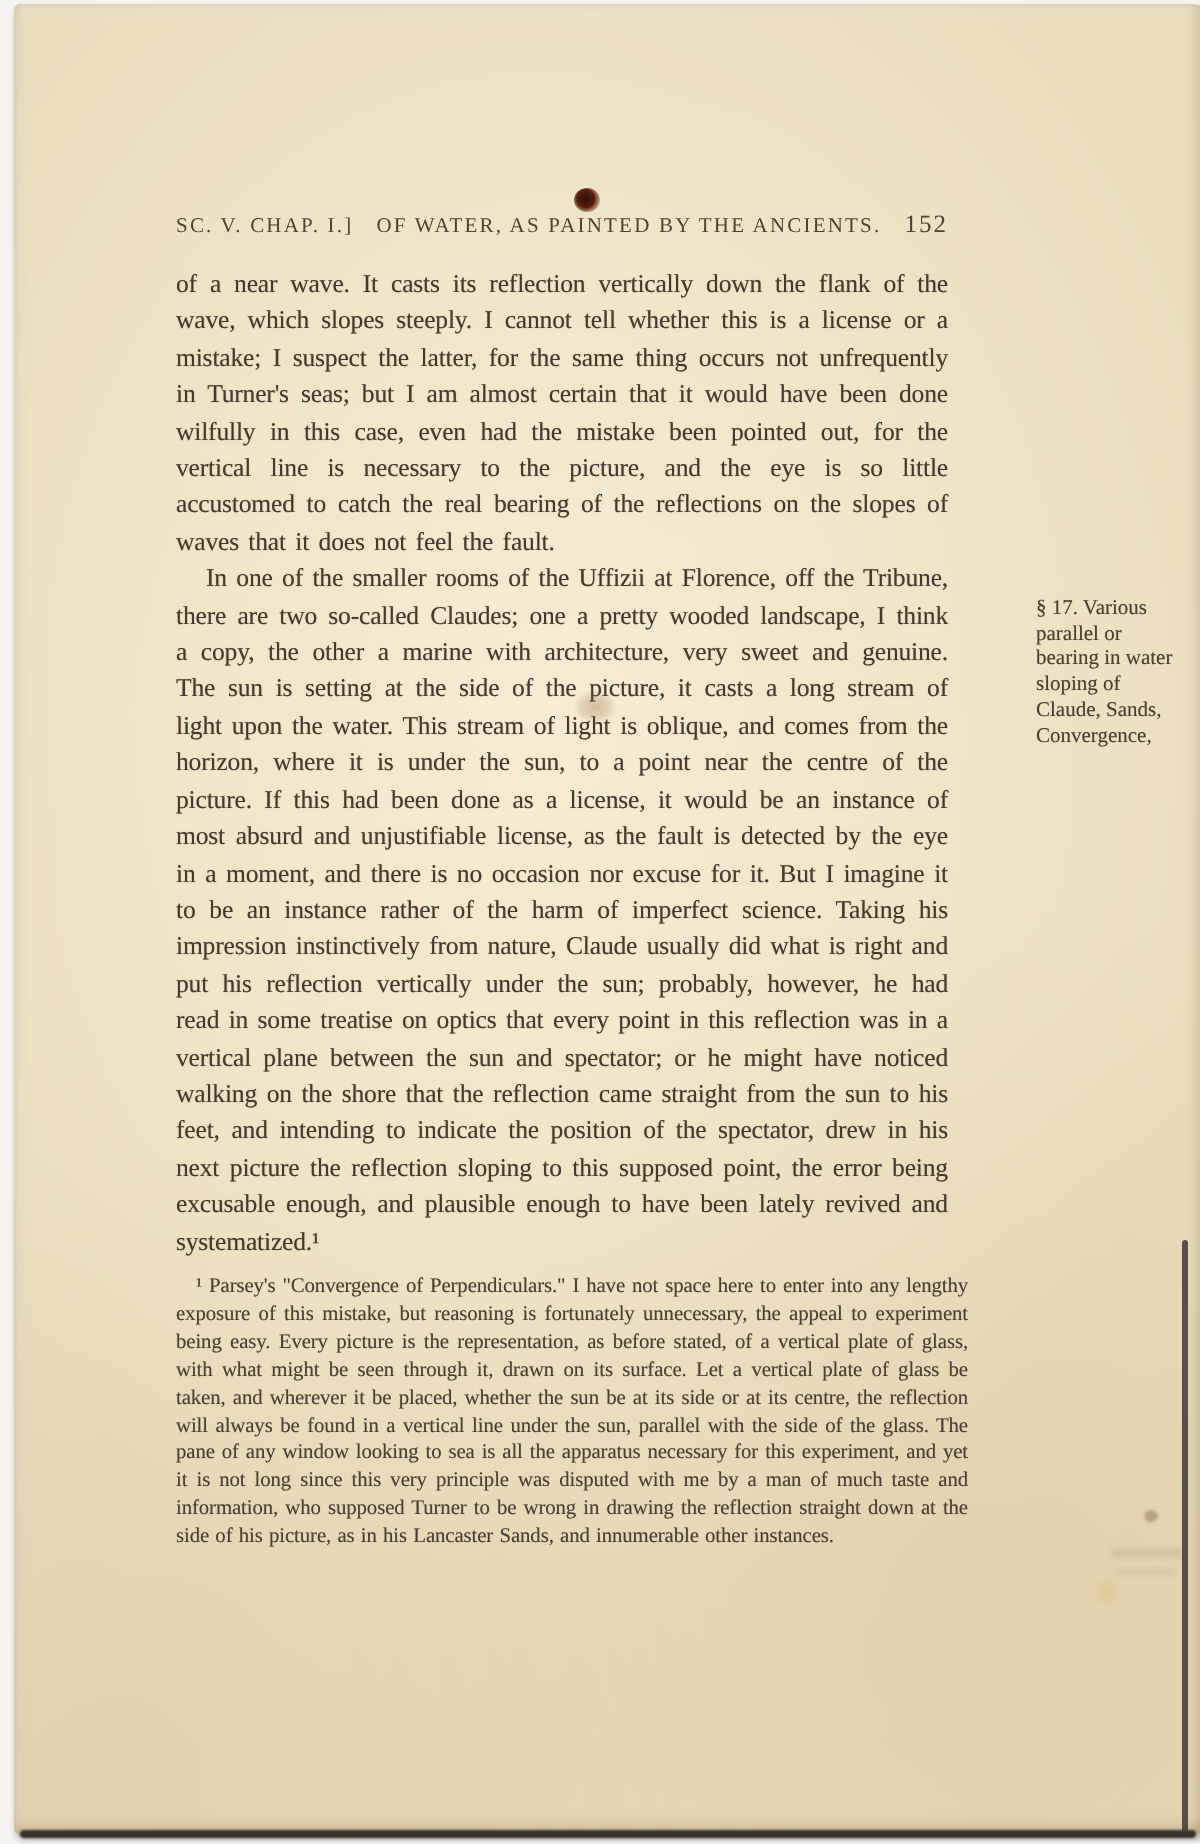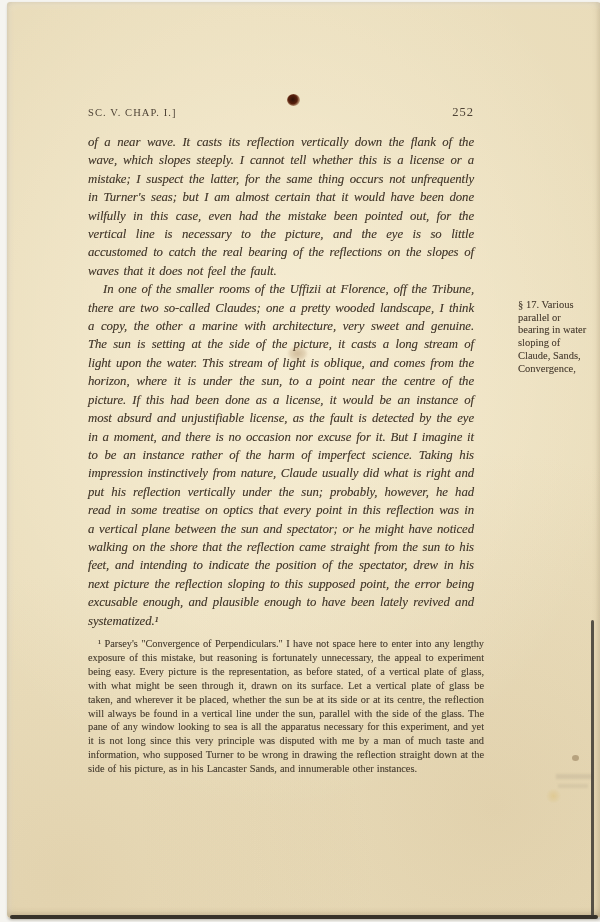--- a/index.html
+++ b/index.html
@@ -36,21 +36,20 @@
   .content{
     position:absolute;left:81px;top:131px;width:386px;
     color:#453a2d;
   }
   .para{
     margin:0;
     font-size:12.8px;line-height:18.4px;
     text-align:justify;
     letter-spacing:-0.1px;word-spacing:1.6px;
     text-shadow:0 0 .5px rgba(69,58,45,.45);
-    font-style:italic;
   }
   .indent{text-indent:15px;}
   .footnote{
     margin-top:7px;
     width:396px;
     font-size:10.4px;line-height:13.9px;
     text-align:justify;
     letter-spacing:-0.05px;word-spacing:0.6px;
     color:#4a4033;
     text-indent:10px;
@@ -98,21 +97,22 @@
     background:#3e3a33;border-radius:2px;opacity:.85;filter:blur(.3px);
   }
 </style>
 </head>
 <body>
 
 <div class="page">
 
   <div class="header">
     <span class="hleft">SC. V. CHAP. I.]</span>
-    <span class="hnum">252</span>
+    <span class="htitle">OF WATER, AS PAINTED BY THE ANCIENTS.</span>
+    <span class="hnum">152</span>
   </div>
 
   <div class="content">
     <p class="para">of a near wave. It casts its reflection vertically down the flank of the wave, which slopes steeply. I cannot tell whether this is a license or a mistake; I suspect the latter, for the same thing occurs not unfrequently in Turner's seas; but I am almost certain that it would have been done wilfully in this case, even had the mistake been pointed out, for the vertical line is necessary to the picture, and the eye is so little accustomed to catch the real bearing of the reflections on the slopes of waves that it does not feel the fault.</p>
     <p class="para indent">In one of the smaller rooms of the Uffizii at Florence, off the Tribune, there are two so-called Claudes; one a pretty wooded landscape, I think a copy, the other a marine with architecture, very sweet and genuine. The sun is setting at the side of the picture, it casts a long stream of light upon the water. This stream of light is oblique, and comes from the horizon, where it is under the sun, to a point near the centre of the picture. If this had been done as a license, it would be an instance of most absurd and unjustifiable license, as the fault is detected by the eye in a moment, and there is no occasion nor excuse for it. But I imagine it to be an instance rather of the harm of imperfect science. Taking his impression instinctively from nature, Claude usually did what is right and put his reflection vertically under the sun; probably, however, he had read in some treatise on optics that every point in this reflection was in a vertical plane between the sun and spectator; or he might have noticed walking on the shore that the reflection came straight from the sun to his feet, and intending to indicate the position of the spectator, drew in his next picture the reflection sloping to this supposed point, the error being excusable enough, and plausible enough to have been lately revived and systematized.¹</p>
     <div class="footnote">¹ Parsey's "Convergence of Perpendiculars." I have not space here to enter into any lengthy exposure of this mistake, but reasoning is fortunately unnecessary, the appeal to experiment being easy. Every picture is the representation, as before stated, of a vertical plate of glass, with what might be seen through it, drawn on its surface. Let a vertical plate of glass be taken, and wherever it be placed, whether the sun be at its side or at its centre, the reflection will always be found in a vertical line under the sun, parallel with the side of the glass. The pane of any window looking to sea is all the apparatus necessary for this experiment, and yet it is not long since this very principle was disputed with me by a man of much taste and information, who supposed Turner to be wrong in drawing the reflection straight down at the side of his picture, as in his Lancaster Sands, and innumerable other instances.</div>
   </div>
 
   <div class="margin-note">
     <div>§ 17. Various</div>

